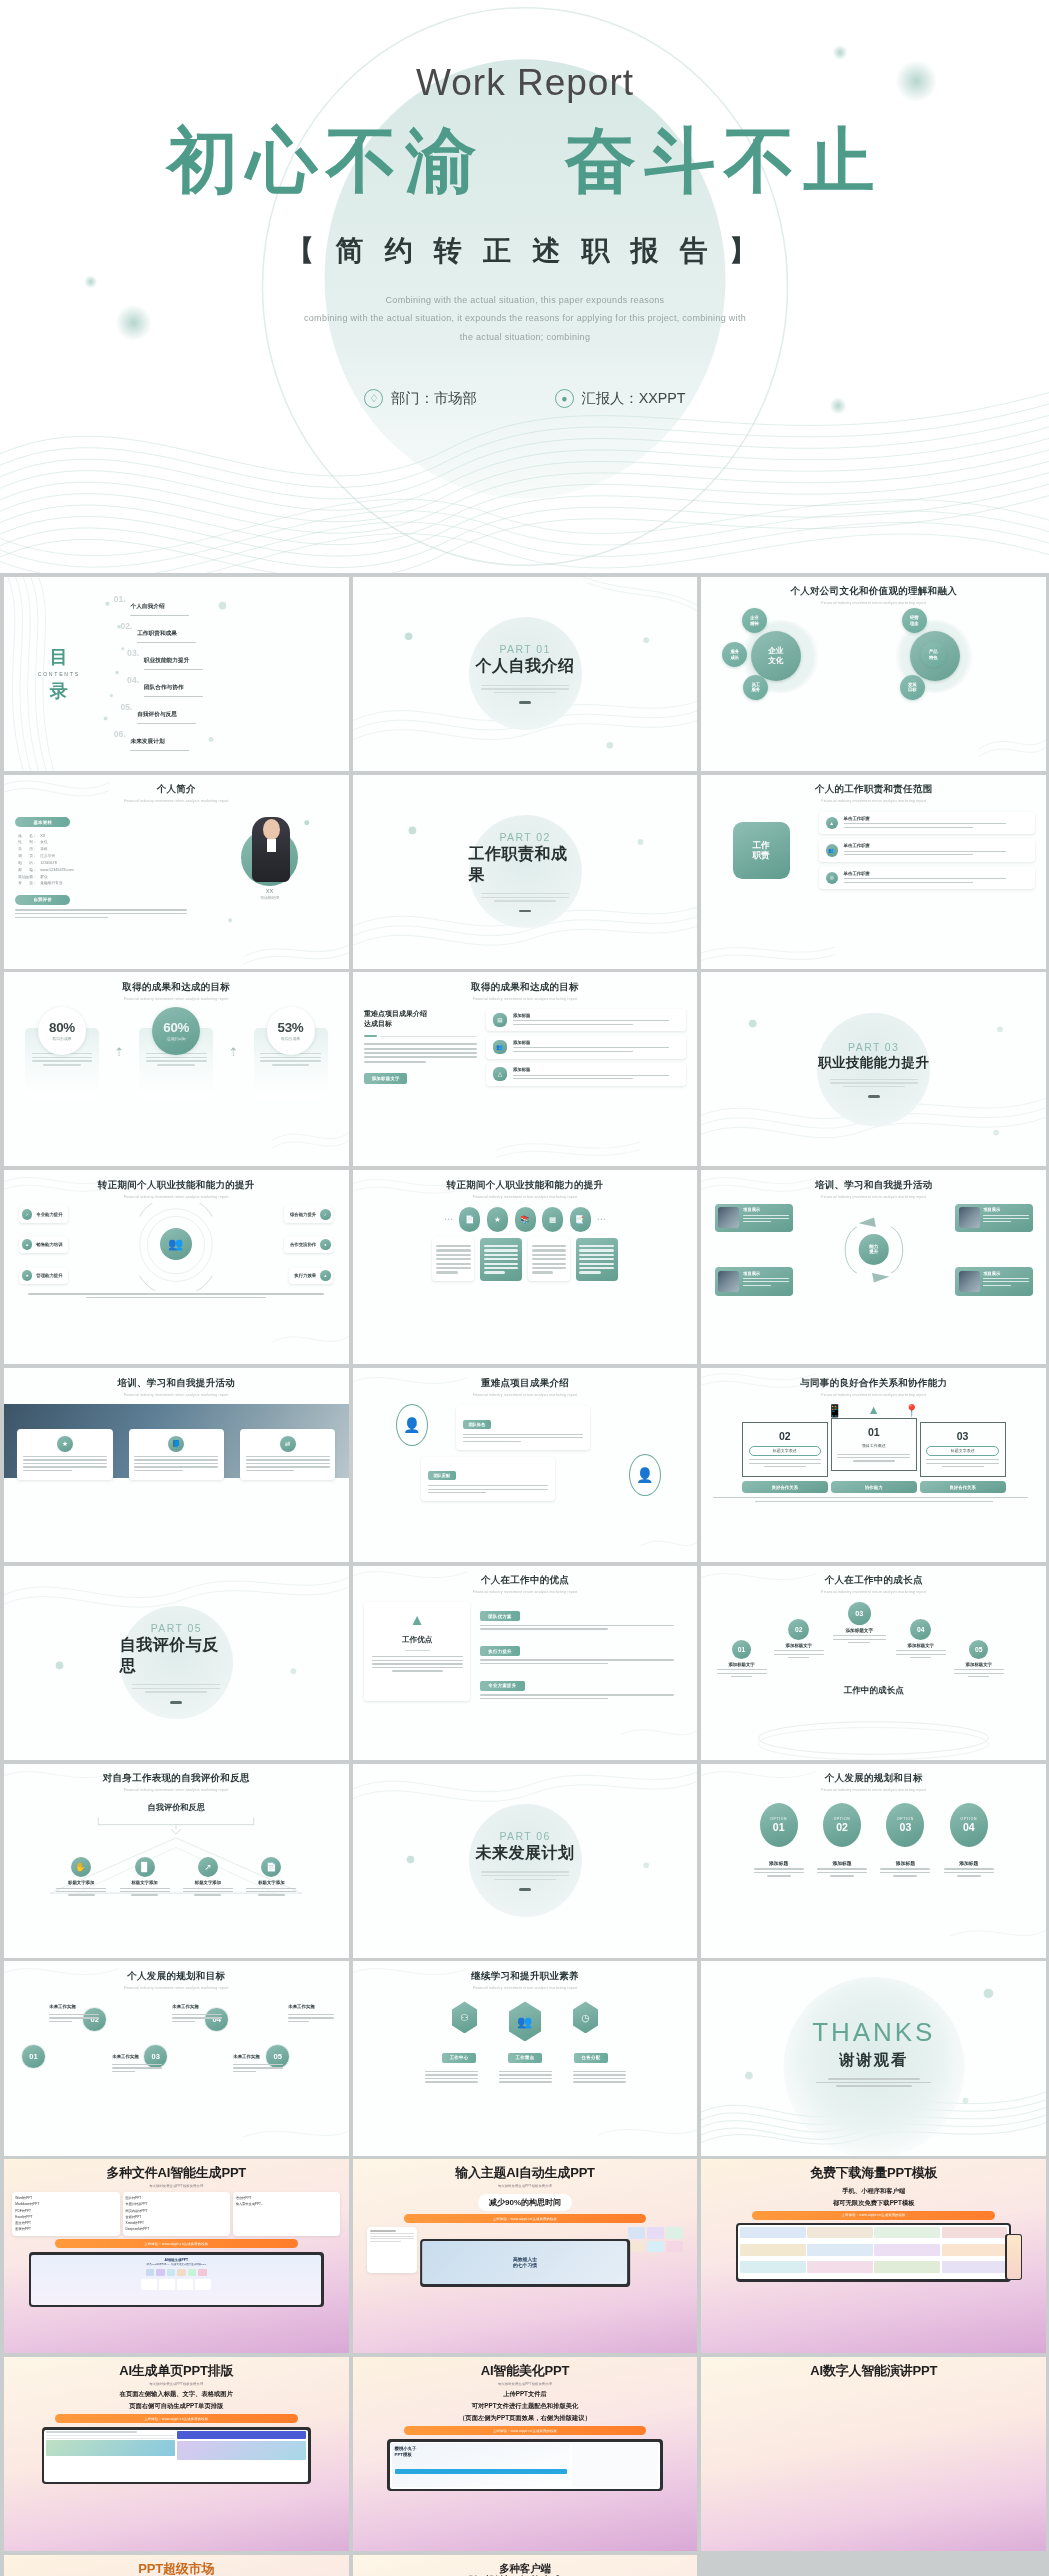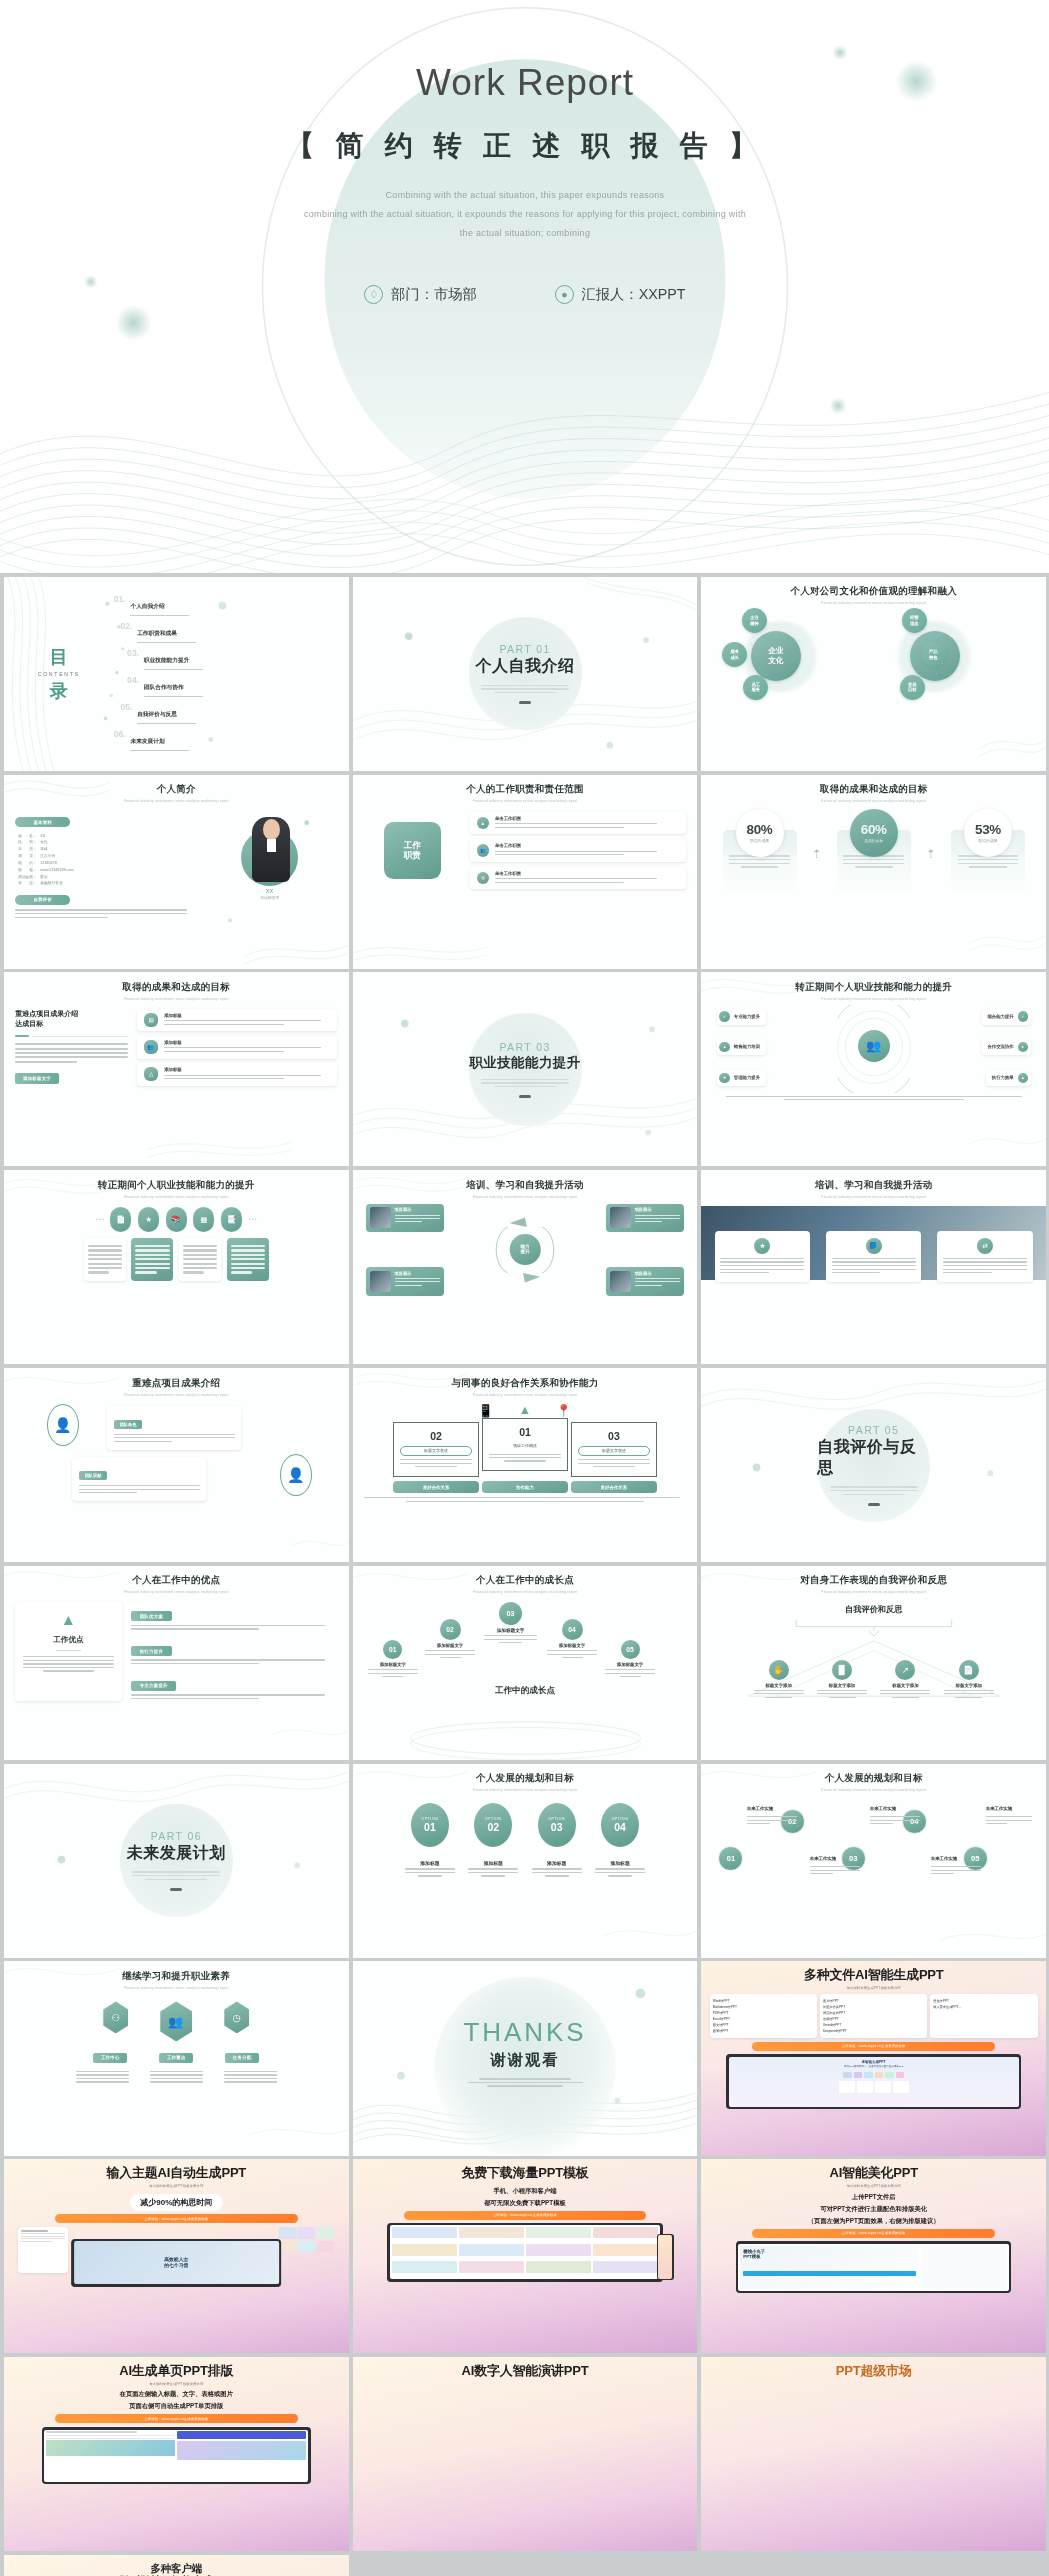--- a/index.html
+++ b/index.html
@@ -212,20 +212,21 @@
       </g>
       <g fill="none" stroke="#a8cfc7" stroke-width=".55" opacity=".6">
         <path d="M-10,560 C180,640 330,470 520,540 C700,606 860,470 1110,548"></path>
         <path d="M-10,572 C180,652 330,482 520,552 C700,618 860,482 1110,560"></path>
         <path d="M-10,584 C180,664 330,494 520,564 C700,630 860,494 1110,572"></path>
         <path d="M-10,596 C180,676 330,506 520,576 C700,642 860,506 1110,584"></path>
       </g>
     </svg>
     <div class="cover-inner">
       <div class="cover-eyebrow">Work Report</div>
+      <div class="cover-title">初心不渝　奋斗不止</div>
       <div class="cover-subtitle">【 简 约 转 正 述 职 报 告 】</div>
       <div class="cover-desc">
         <div>Combining with the actual situation, this paper expounds  reasons</div>
         <div>combining with the actual situation, it expounds the reasons for applying for this project, combining with</div>
         <div>the actual situation; combining</div>
       </div>
       <div class="cover-meta">
         <div class="meta-item">
           <span class="meta-ico">♢</span>
           <span>部门：市场部</span>
@@ -412,20 +413,43 @@
               <div style="position:absolute;left:28px;top:5.7px;width:17px;height:21px;border-radius:50%;background:#e9c6ab;"></div>
               <div style="position:absolute;left:32px;top:25px;width:8.6px;height:13.4px;background:#fff;"></div>
             </div>
             <div style="font-size:5.7px;color:#7d8a8a;margin-top:5.7px;">XX</div>
             <div style="font-size:3.8px;color:#9aa6a6;margin-top:1px;">市场部经理</div>
           </div>
         </div>
       </div>
     </div>
 
+    <div class="thumb">
+      <svg class="thumb-wave" viewBox="0 0 360 203" preserveAspectRatio="none">
+        <g fill="none" stroke="#cfe3df" stroke-width=".5" opacity=".8">
+          <path d="M0,158 C70,128 120,176 190,150 C250,128 300,158 360,138"></path>
+          <path d="M0,168 C70,138 120,186 190,160 C250,138 300,168 360,148"></path>
+          <path d="M0,178 C70,148 120,196 190,170 C250,148 300,178 360,158"></path>
+        </g>
+        <circle cx="62" cy="58" r="4" fill="#7ab5a6" opacity=".4"></circle>
+        <circle cx="300" cy="70" r="3" fill="#9ec9bd" opacity=".38"></circle>
+      </svg>
+      <div class="t-content sec">
+        <div class="sec-oval">
+          <div class="sec-part">PART 02</div>
+          <div class="sec-name">工作职责和成果</div>
+          <div class="sec-desc">
+            <span class="blur-line" style="width:100%"></span>
+              <span class="blur-line" style="width:100%"></span>
+              <span class="blur-line" style="width:70%;margin:2.3px auto;"></span>
+          </div>
+          <div class="sec-dash"></div>
+        </div>
+      </div>
+    </div>
 
     <div class="thumb">
       <svg class="thumb-wave" viewBox="0 0 360 203" preserveAspectRatio="none">
         <g fill="none" stroke="#cfe3df" stroke-width=".5" opacity=".75">
           <path d="M0,186 C50,170 90,196 140,180"></path>
             <path d="M0,194 C50,178 90,203 140,188"></path>
         </g>
       </svg>
       <div class="t-content">
         <div class="t-title">个人的工作职责和责任范围</div>
@@ -1359,62 +1383,62 @@
             <span class="bar" style="height:11.5px;background:#e0ecd8;"></span>
               <span class="bar" style="height:11.5px;background:#e6e1f4;"></span>
           </div>
         </div>
         <div style="position:absolute;right:15.3px;top:11.5px;width:17px;height:46px;background:#2d2f33;border-radius:2.9px;padding:1.3px;">
           <div style="width:100%;height:100%;background:linear-gradient(180deg,#fde7c9,#f7d3c9);border-radius:1.9px;"></div>
         </div>
       </div>
     </div>
 
+    <div class="ad cream">
+      <div class="ad-h">AI生成单页PPT排版</div>
+      <div class="ad-tag">每天限时免费生成PPT模板免费办理</div>
+      <div class="ad-sub" style="margin-top:3.8px;">在页面左侧输入标题、文字、表格或图片</div>
+      <div class="ad-sub">页面右侧可自动生成PPT单页排版</div>
+      <div class="ad-btn">立即体验：www.aippt.cn生成免费的模板</div>
+      <div class="device" style="width:82%;height:57px;">
+        <div class="screen" style="background:#fff;display:flex;gap:1.9px;padding:1.9px;">
+          <div style="flex:1;">
+            <span class="bar" style="width:70%;height:1.9px;background:#cfd6de;margin-bottom:1.9px;"></span>
+            <span class="bar" style="width:100%;height:1.1px;background:#e4e8ee;margin-bottom:1.5px;"></span>
+            <span class="bar" style="width:100%;height:1.1px;background:#e4e8ee;margin-bottom:1.5px;"></span>
+            <span class="bar" style="width:100%;height:16px;background:linear-gradient(135deg,#bfe0c2,#87c8e0);"></span>
+          </div>
+          <div style="flex:1;">
+            <span class="bar" style="width:100%;height:7.6px;background:#4b5bd6;margin-bottom:1.9px;"></span>
+            <span class="bar" style="width:100%;height:19px;background:linear-gradient(135deg,#d8c8f0,#a8d8e8);"></span>
+          </div>
+        </div>
+      </div>
+    </div>
+
     <div class="ad">
       <div class="ad-h">AI智能美化PPT</div>
       <div class="ad-tag">每天限时免费生成PPT模板免费办理</div>
       <div class="ad-sub" style="margin-top:3.8px;">上传PPT文件后</div>
       <div class="ad-sub">可对PPT文件进行主题配色和排版美化</div>
       <div class="ad-sub">（页面左侧为PPT页面效果，右侧为排版建议）</div>
       <div class="ad-btn">立即体验：www.aippt.cn生成免费的模板</div>
       <div class="device" style="width:84%;height:52px;">
         <div class="screen" style="background:#fff;display:flex;gap:1.9px;padding:1.9px;">
           <div style="flex:2;background:linear-gradient(160deg,#eef4fa,#ffffff);padding:2.9px;">
             <span style="font-size:4.4px;font-weight:700;color:#1d2a36;white-space:pre-line;line-height:1.25;display:block;">樱桃小丸子
 PPT模板</span>
             <span class="bar" style="width:100%;height:4.8px;background:#29a7e0;margin-top:11.5px;"></span>
           </div>
           <div style="flex:1;background:#fafbfc;"></div>
         </div>
       </div>
     </div>
 
     <div class="ad cream">
-      <div class="ad-h">AI生成单页PPT排版</div>
-      <div class="ad-tag">每天限时免费生成PPT模板免费办理</div>
-      <div class="ad-sub" style="margin-top:3.8px;">在页面左侧输入标题、文字、表格或图片</div>
-      <div class="ad-sub">页面右侧可自动生成PPT单页排版</div>
-      <div class="ad-btn">立即体验：www.aippt.cn生成免费的模板</div>
-      <div class="device" style="width:82%;height:57px;">
-        <div class="screen" style="background:#fff;display:flex;gap:1.9px;padding:1.9px;">
-          <div style="flex:1;">
-            <span class="bar" style="width:70%;height:1.9px;background:#cfd6de;margin-bottom:1.9px;"></span>
-            <span class="bar" style="width:100%;height:1.1px;background:#e4e8ee;margin-bottom:1.5px;"></span>
-            <span class="bar" style="width:100%;height:1.1px;background:#e4e8ee;margin-bottom:1.5px;"></span>
-            <span class="bar" style="width:100%;height:16px;background:linear-gradient(135deg,#bfe0c2,#87c8e0);"></span>
-          </div>
-          <div style="flex:1;">
-            <span class="bar" style="width:100%;height:7.6px;background:#4b5bd6;margin-bottom:1.9px;"></span>
-            <span class="bar" style="width:100%;height:19px;background:linear-gradient(135deg,#d8c8f0,#a8d8e8);"></span>
-          </div>
-        </div>
-      </div>
-    </div>
-
-    <div class="ad cream">
       <div class="ad-h">AI数字人智能演讲PPT</div>
 
     </div>
 
     <div class="ad">
       <div class="ad-h" style="color:#c86a1e;">PPT超级市场</div>
 
     </div>
 
     <div class="ad cream">

